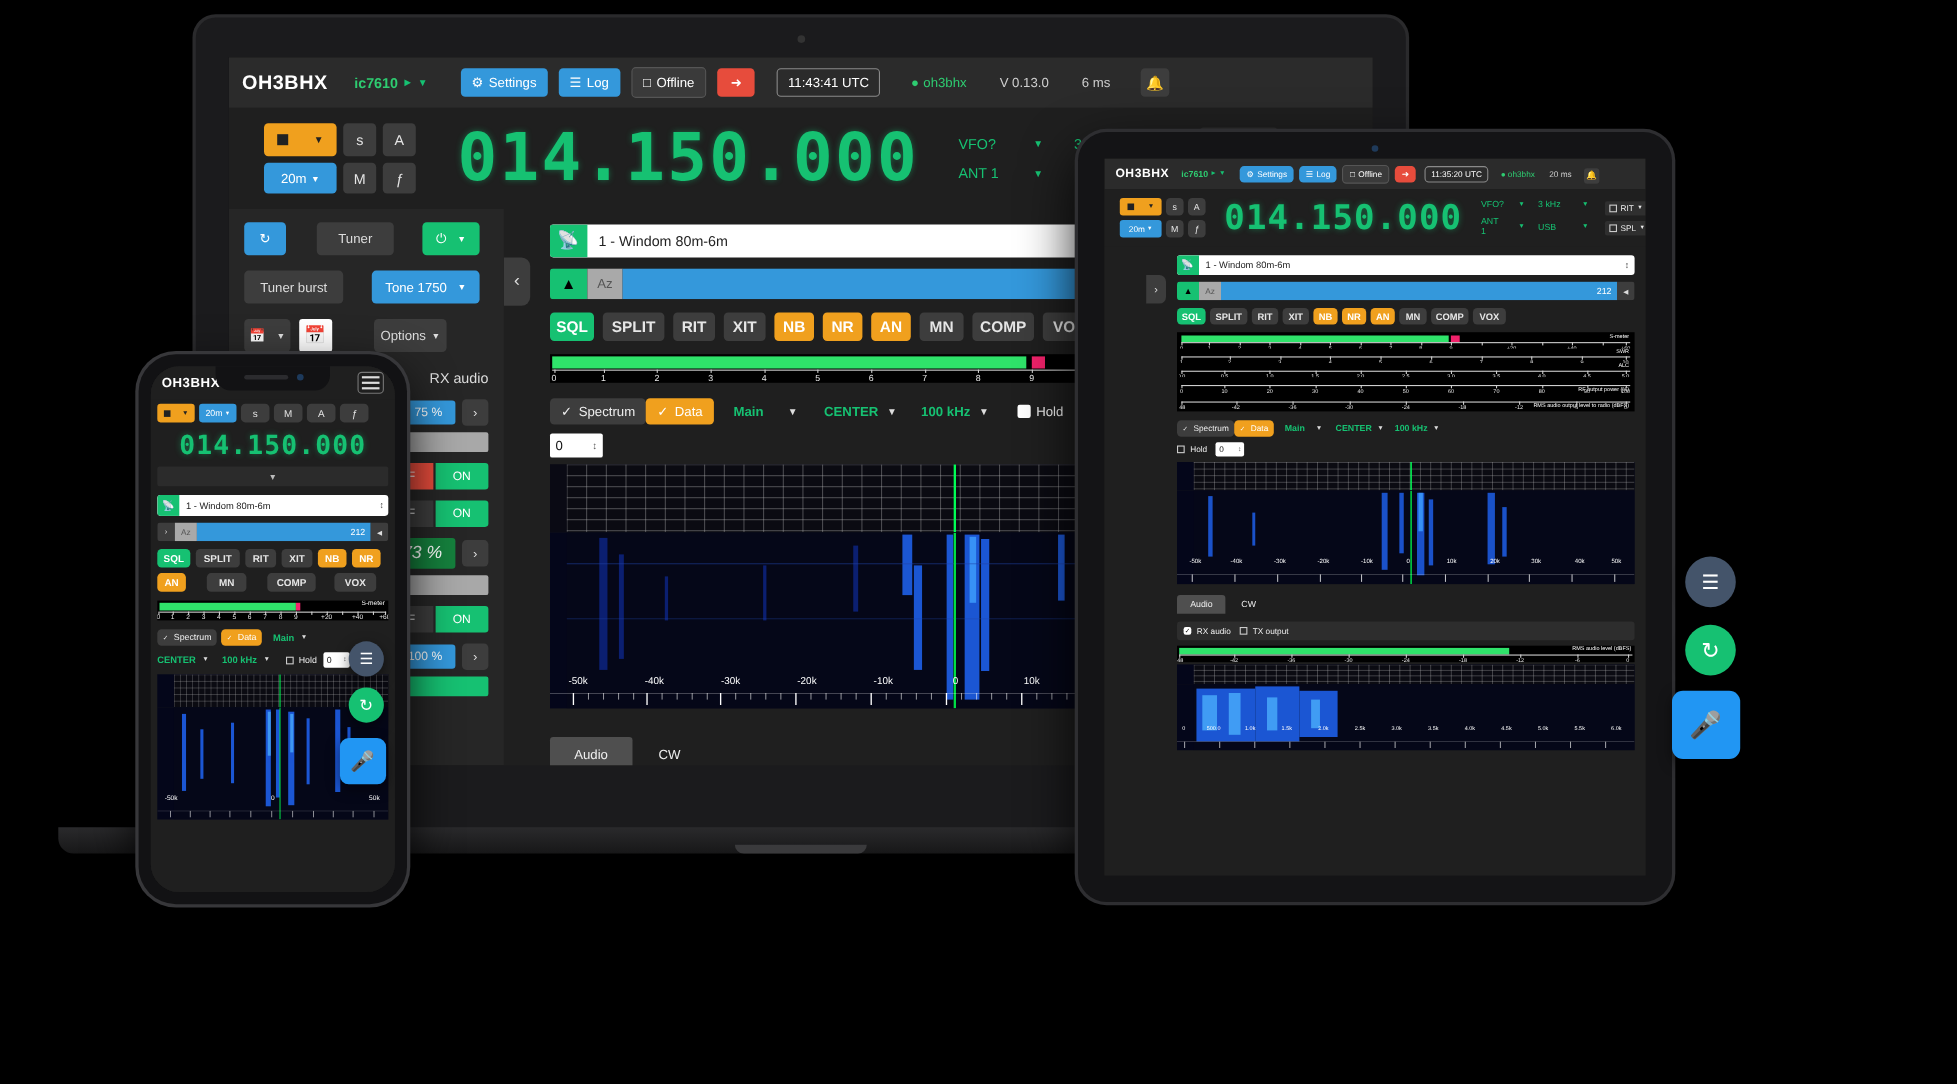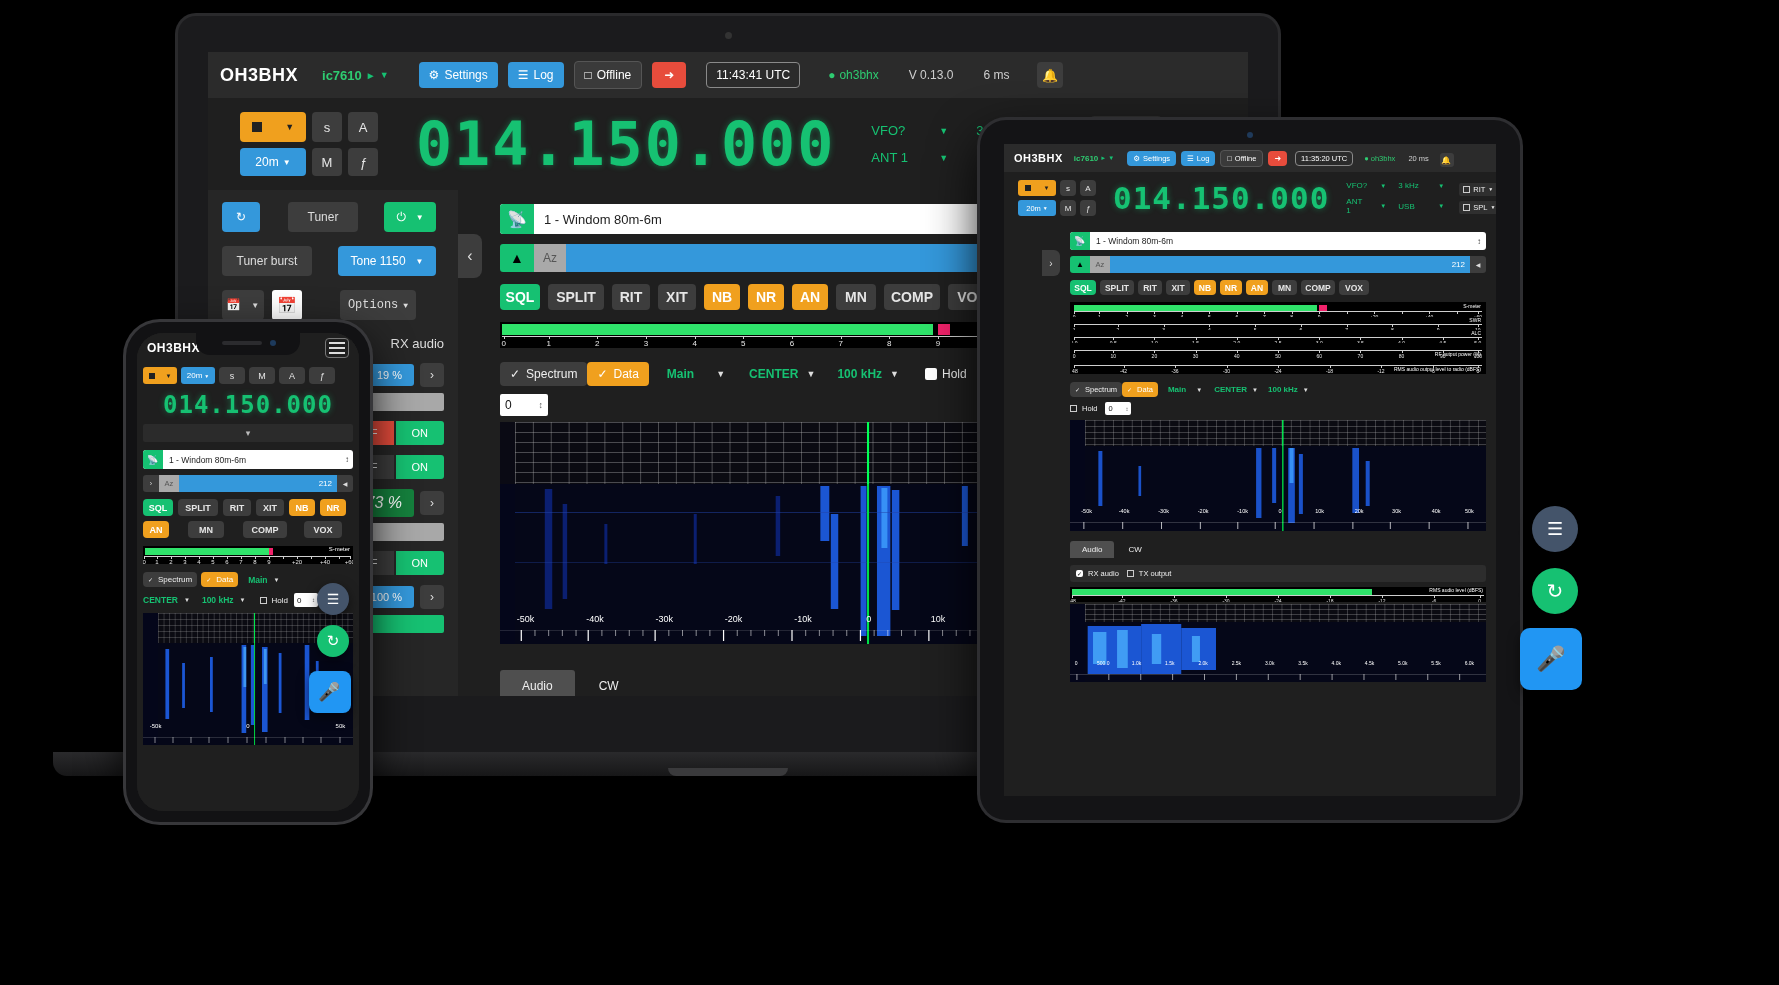--- a/index.html
+++ b/index.html
@@ -229,43 +229,43 @@
               </div>
               <div class="sidebtn" style="width:70px;height:30px;line-height:30px;margin-left:18px;">Tuner</div>
               <div class="btn green" style="width:52px;height:30px;justify-content:space-around;margin-left:16px;">
                 <span>⏻</span>
                 <span style="font-size:8px;">▼</span>
               </div>
             </div>
             <div style="display:flex;gap:10px;align-items:center;margin-top:14px;">
               <div class="sidebtn" style="width:90px;height:30px;line-height:30px;">Tuner burst</div>
               <div class="btn blue" style="width:98px;height:30px;justify-content:space-around;margin-left:16px;">
-                <span>Tone 1150</span>
+                <span>Tone 1750</span>
                 <span style="font-size:8px;">▼</span>
               </div>
             </div>
             <div style="display:flex;gap:8px;align-items:center;margin-top:14px;">
               <div class="sidebtn" style="width:42px;height:30px;display:flex;align-items:center;justify-content:space-around;">
                 <span>📅</span>
                 <span style="font-size:8px;">▼</span>
               </div>
               <div style="width:30px;height:30px;background:#fff;border-radius:3px;display:flex;align-items:center;justify-content:center;color:#16c172;">📅</div>
-              <div class="sidebtn" style="width:76px;height:30px;display:flex;align-items:center;justify-content:center;gap:5px;margin-left:30px;font-family:Liberation Mono, monospace;">
+              <div class="sidebtn" style="width:66px;height:30px;display:flex;align-items:center;justify-content:center;gap:5px;margin-left:30px;">
                 <span>Options</span>
                 <span style="font-size:8px;">▼</span>
               </div>
             </div>
             <div style="display:flex;justify-content:space-between;align-items:center;margin-top:16px;">
               <span style="color:#16c172;font-size:13px;">‹ <span>Back</span></span>
               <span style="color:#ddd;font-size:13px;">RX audio</span>
             </div>
 
             <div style="margin-top:12px;">
               <div style="display:flex;justify-content:flex-end;align-items:center;gap:6px;margin-bottom:6px;">
-                <span style="background:#3498db;color:#fff;font-size:11px;padding:5px 12px;border-radius:3px;">19 %</span>
+                <span style="background:#3498db;color:#fff;font-size:11px;padding:5px 12px;border-radius:3px;">75 %</span>
                 <span class="sidebtn" style="width:24px;height:24px;line-height:24px;">›</span>
               </div>
               <div style="height:18px;background:#a8a8a8;border-radius:2px;margin-bottom:10px;"></div>
 
               <div style="display:flex;justify-content:flex-end;gap:2px;margin-bottom:10px;">
                 <span style="background:#e74c3c;color:#fff;font-size:11px;padding:6px 16px;border-radius:3px 0 0 3px;">OFF</span>
                 <span style="background:#16c172;color:#fff;font-size:11px;padding:6px 16px;border-radius:0 3px 3px 0;">ON</span>
               </div>
               <div style="display:flex;justify-content:flex-end;gap:2px;margin-bottom:10px;">
                 <span style="background:#3d3d3d;color:#eee;font-size:11px;padding:6px 16px;border-radius:3px 0 0 3px;">OFF</span>

